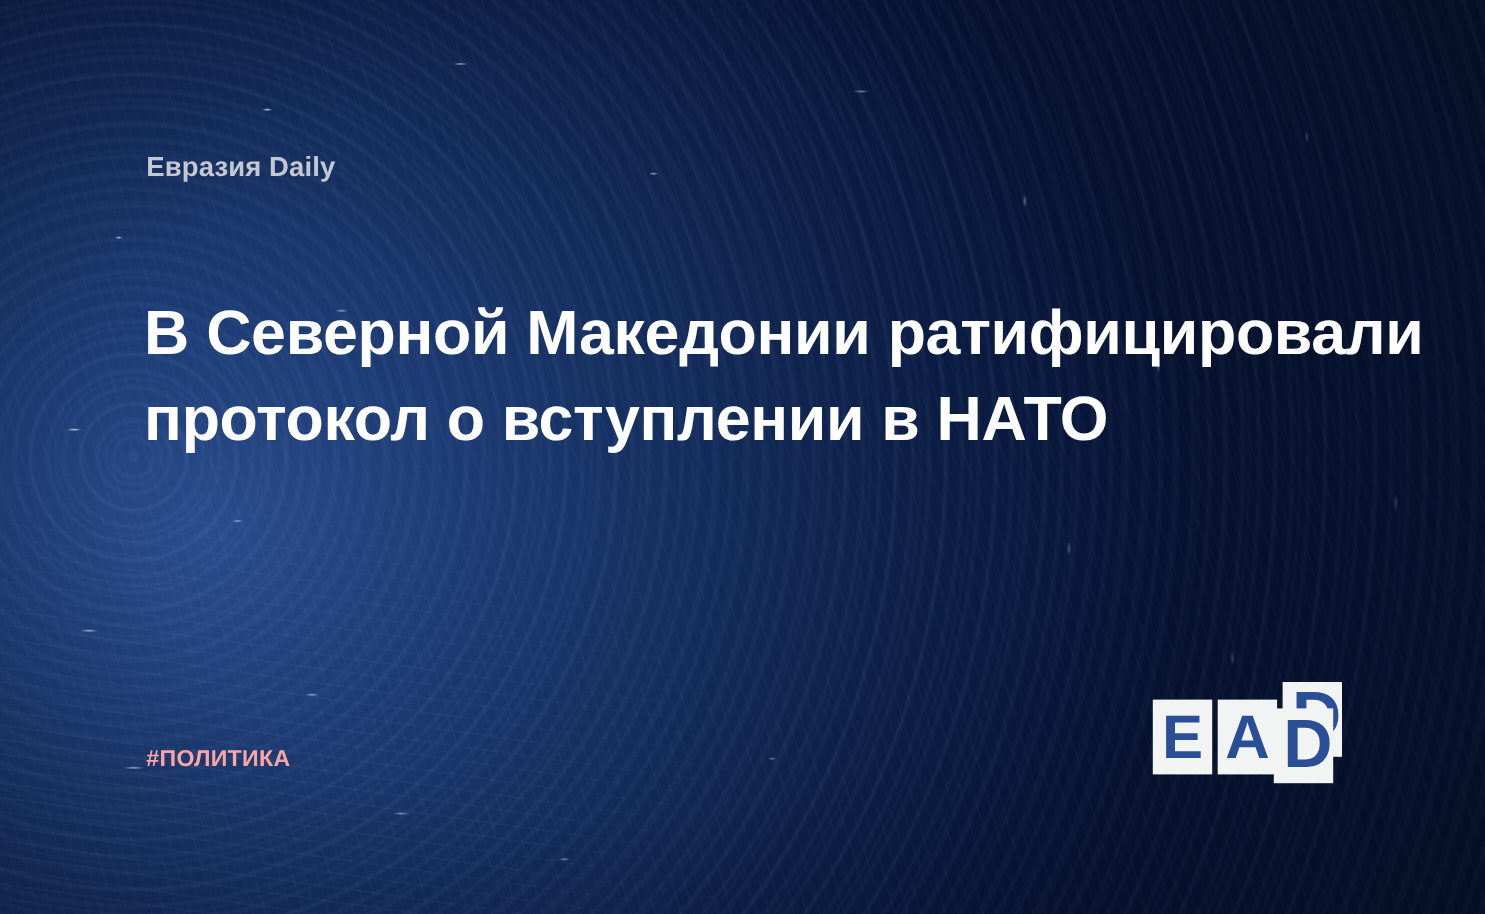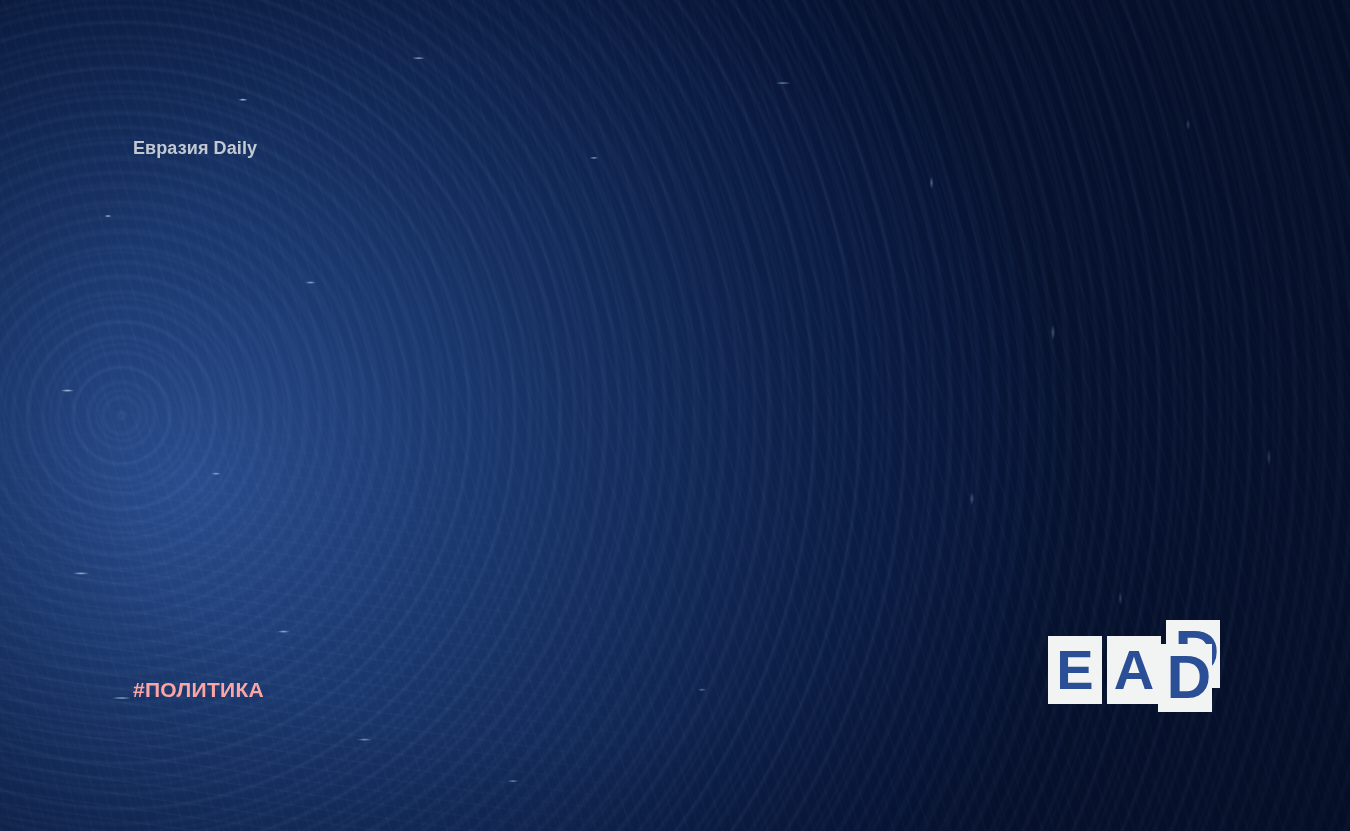--- a/index.html
+++ b/index.html
@@ -107,21 +107,21 @@
   #bg-vignette {
     background: radial-gradient(ellipse 1150px 900px at 40% 48%, transparent 38%, rgba(3,9,26,.34) 76%, rgba(2,7,20,.60) 100%);
   }
 
   
   #content { position:absolute; inset:0; }
 
   #brand {
     position:absolute;
     left:133px; top:138px;
-    font-size:18px;
+    font-size:25px;
     font-weight:700;
     letter-spacing:.1px;
     color:#c3c9d2;
     white-space:nowrap;
   }
 
   #headline {
     position:absolute;
     left:131px; top:264px;
     width:1140px;
@@ -183,20 +183,24 @@
   <div class="bg-layer" id="bg-rings"></div>
   <div class="bg-layer" id="bg-streaks"></div>
   <div class="bg-layer" id="bg-streaks-h"></div>
   <div class="bg-layer" id="bg-stars"></div>
   <div class="bg-layer" id="bg-vignette"></div>
 
   <div id="content">
 
     <div id="brand">Евразия Daily</div>
 
+    <div id="headline">
+      <span class="ln">В Северной Македонии ратифицировали</span>
+      <span class="ln">протокол о вступлении в НАТО</span>
+    </div>
 
     <div id="tag">#ПОЛИТИКА</div>
 
     <div id="logo">
       <div class="lg-sq" id="lg-e">
         <span class="lg-ch">E</span>
       </div>
       <div class="lg-sq" id="lg-a">
         <span class="lg-ch">A</span>
       </div>

